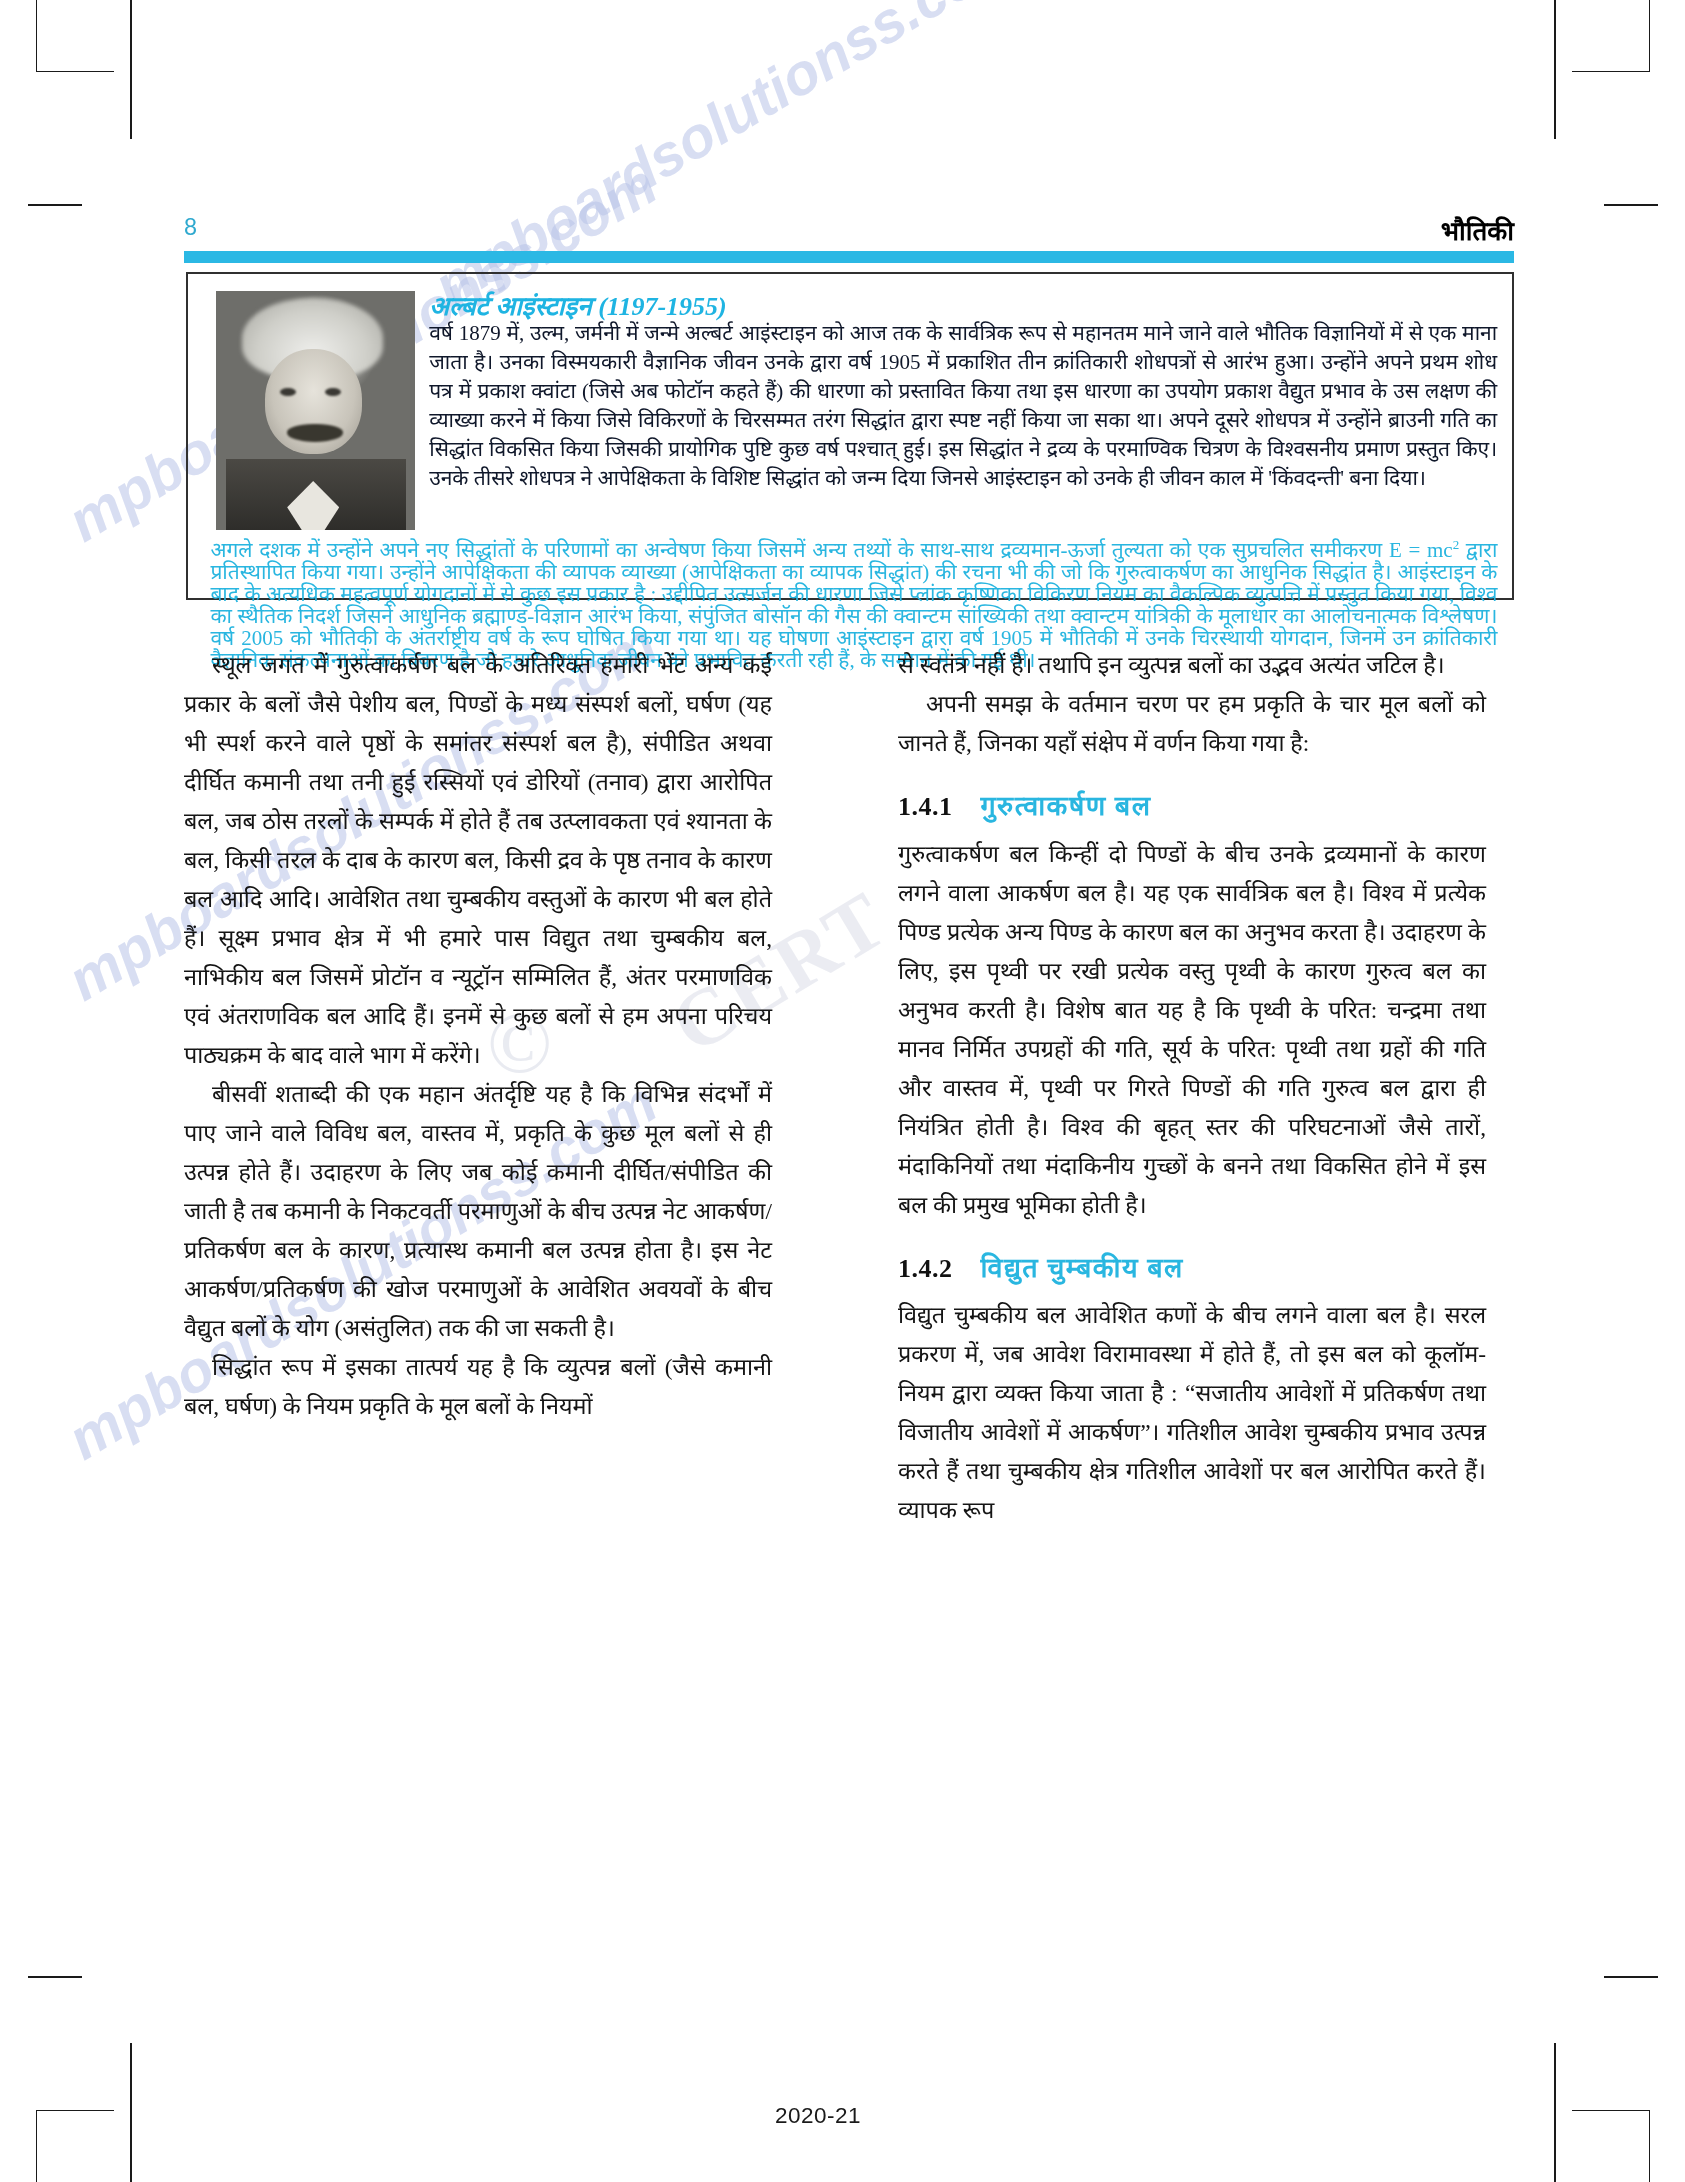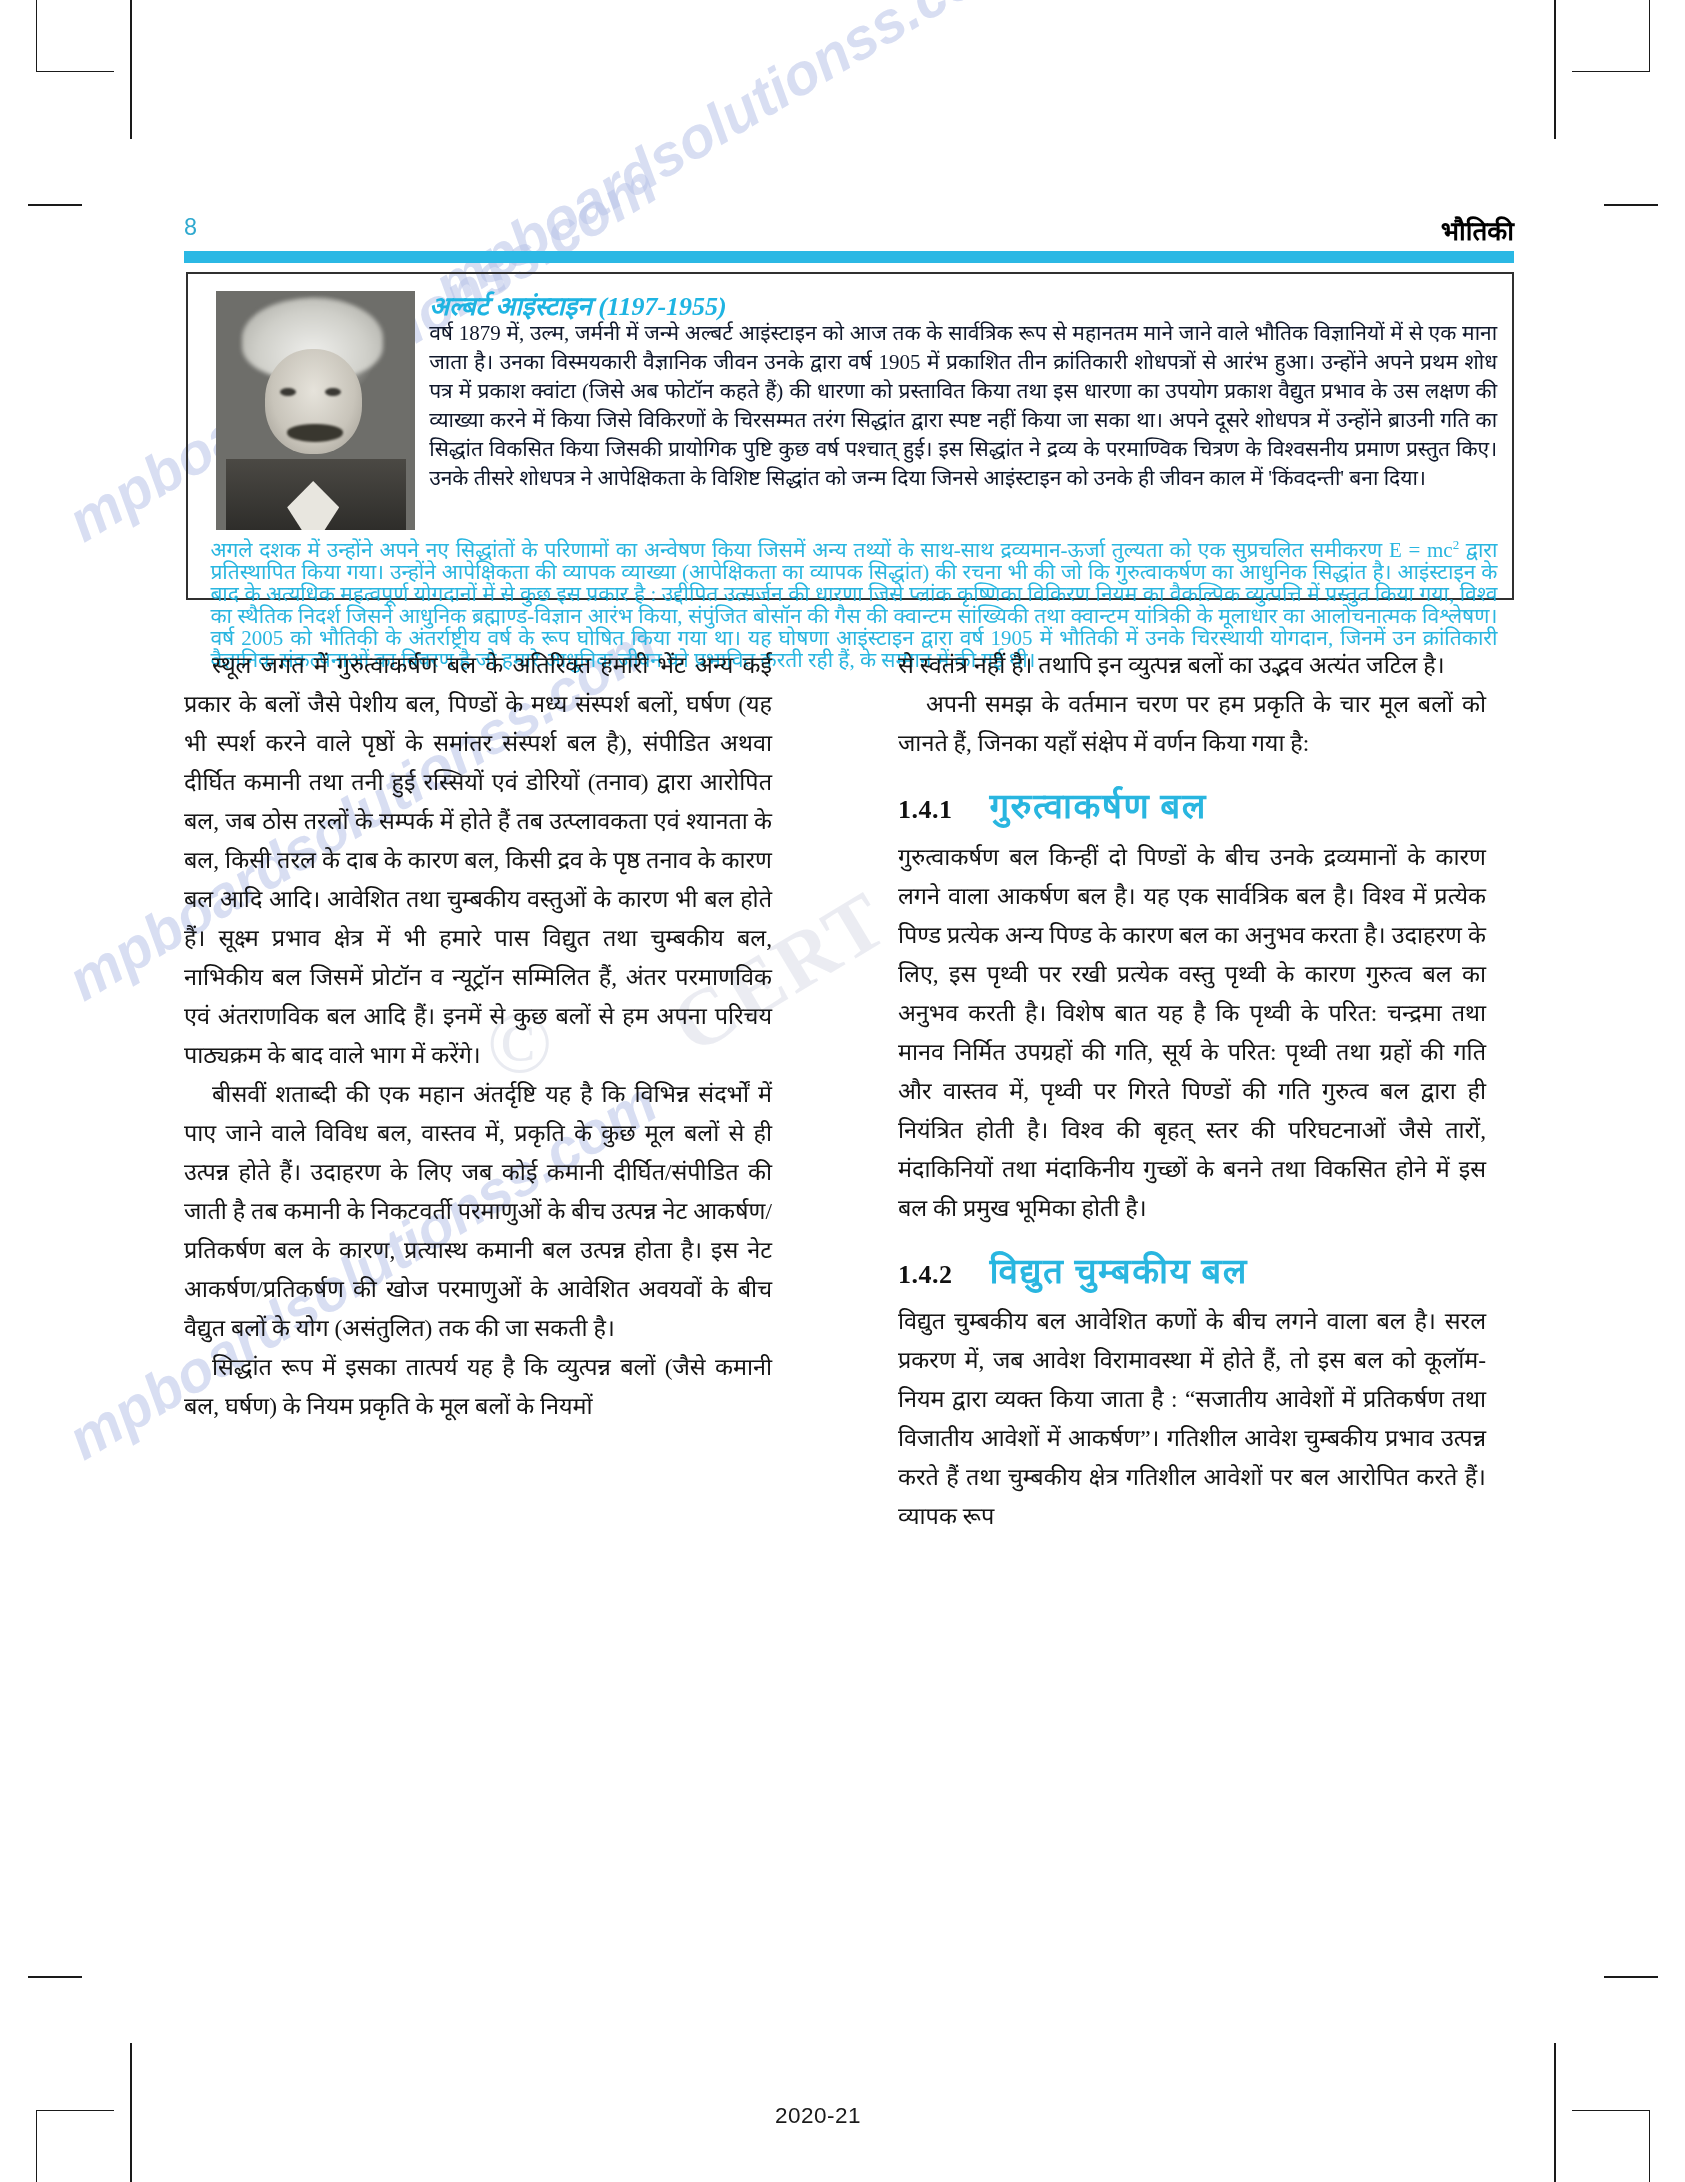--- a/index.html
+++ b/index.html
@@ -213,25 +213,25 @@
     white-space: nowrap;
   }
   .secnum {
     font-size: 26px;
     font-weight: bold;
     color: #111111;
     font-family: "Liberation Serif", serif;
     letter-spacing: 0.5px;
   }
   .sectitle {
-    font-size: 35px;
+    font-size: 27px;
     font-weight: bold;
     color: #29b6e0;
     font-family: "Liberation Serif", serif;
-    margin-left: 37px;
+    margin-left: 28px;
     letter-spacing: 1.4px;
   }
 
   
   .footer {
     position: absolute;
     left: 0;
     top: 2103px;
     width: 1636px;
     text-align: center;

